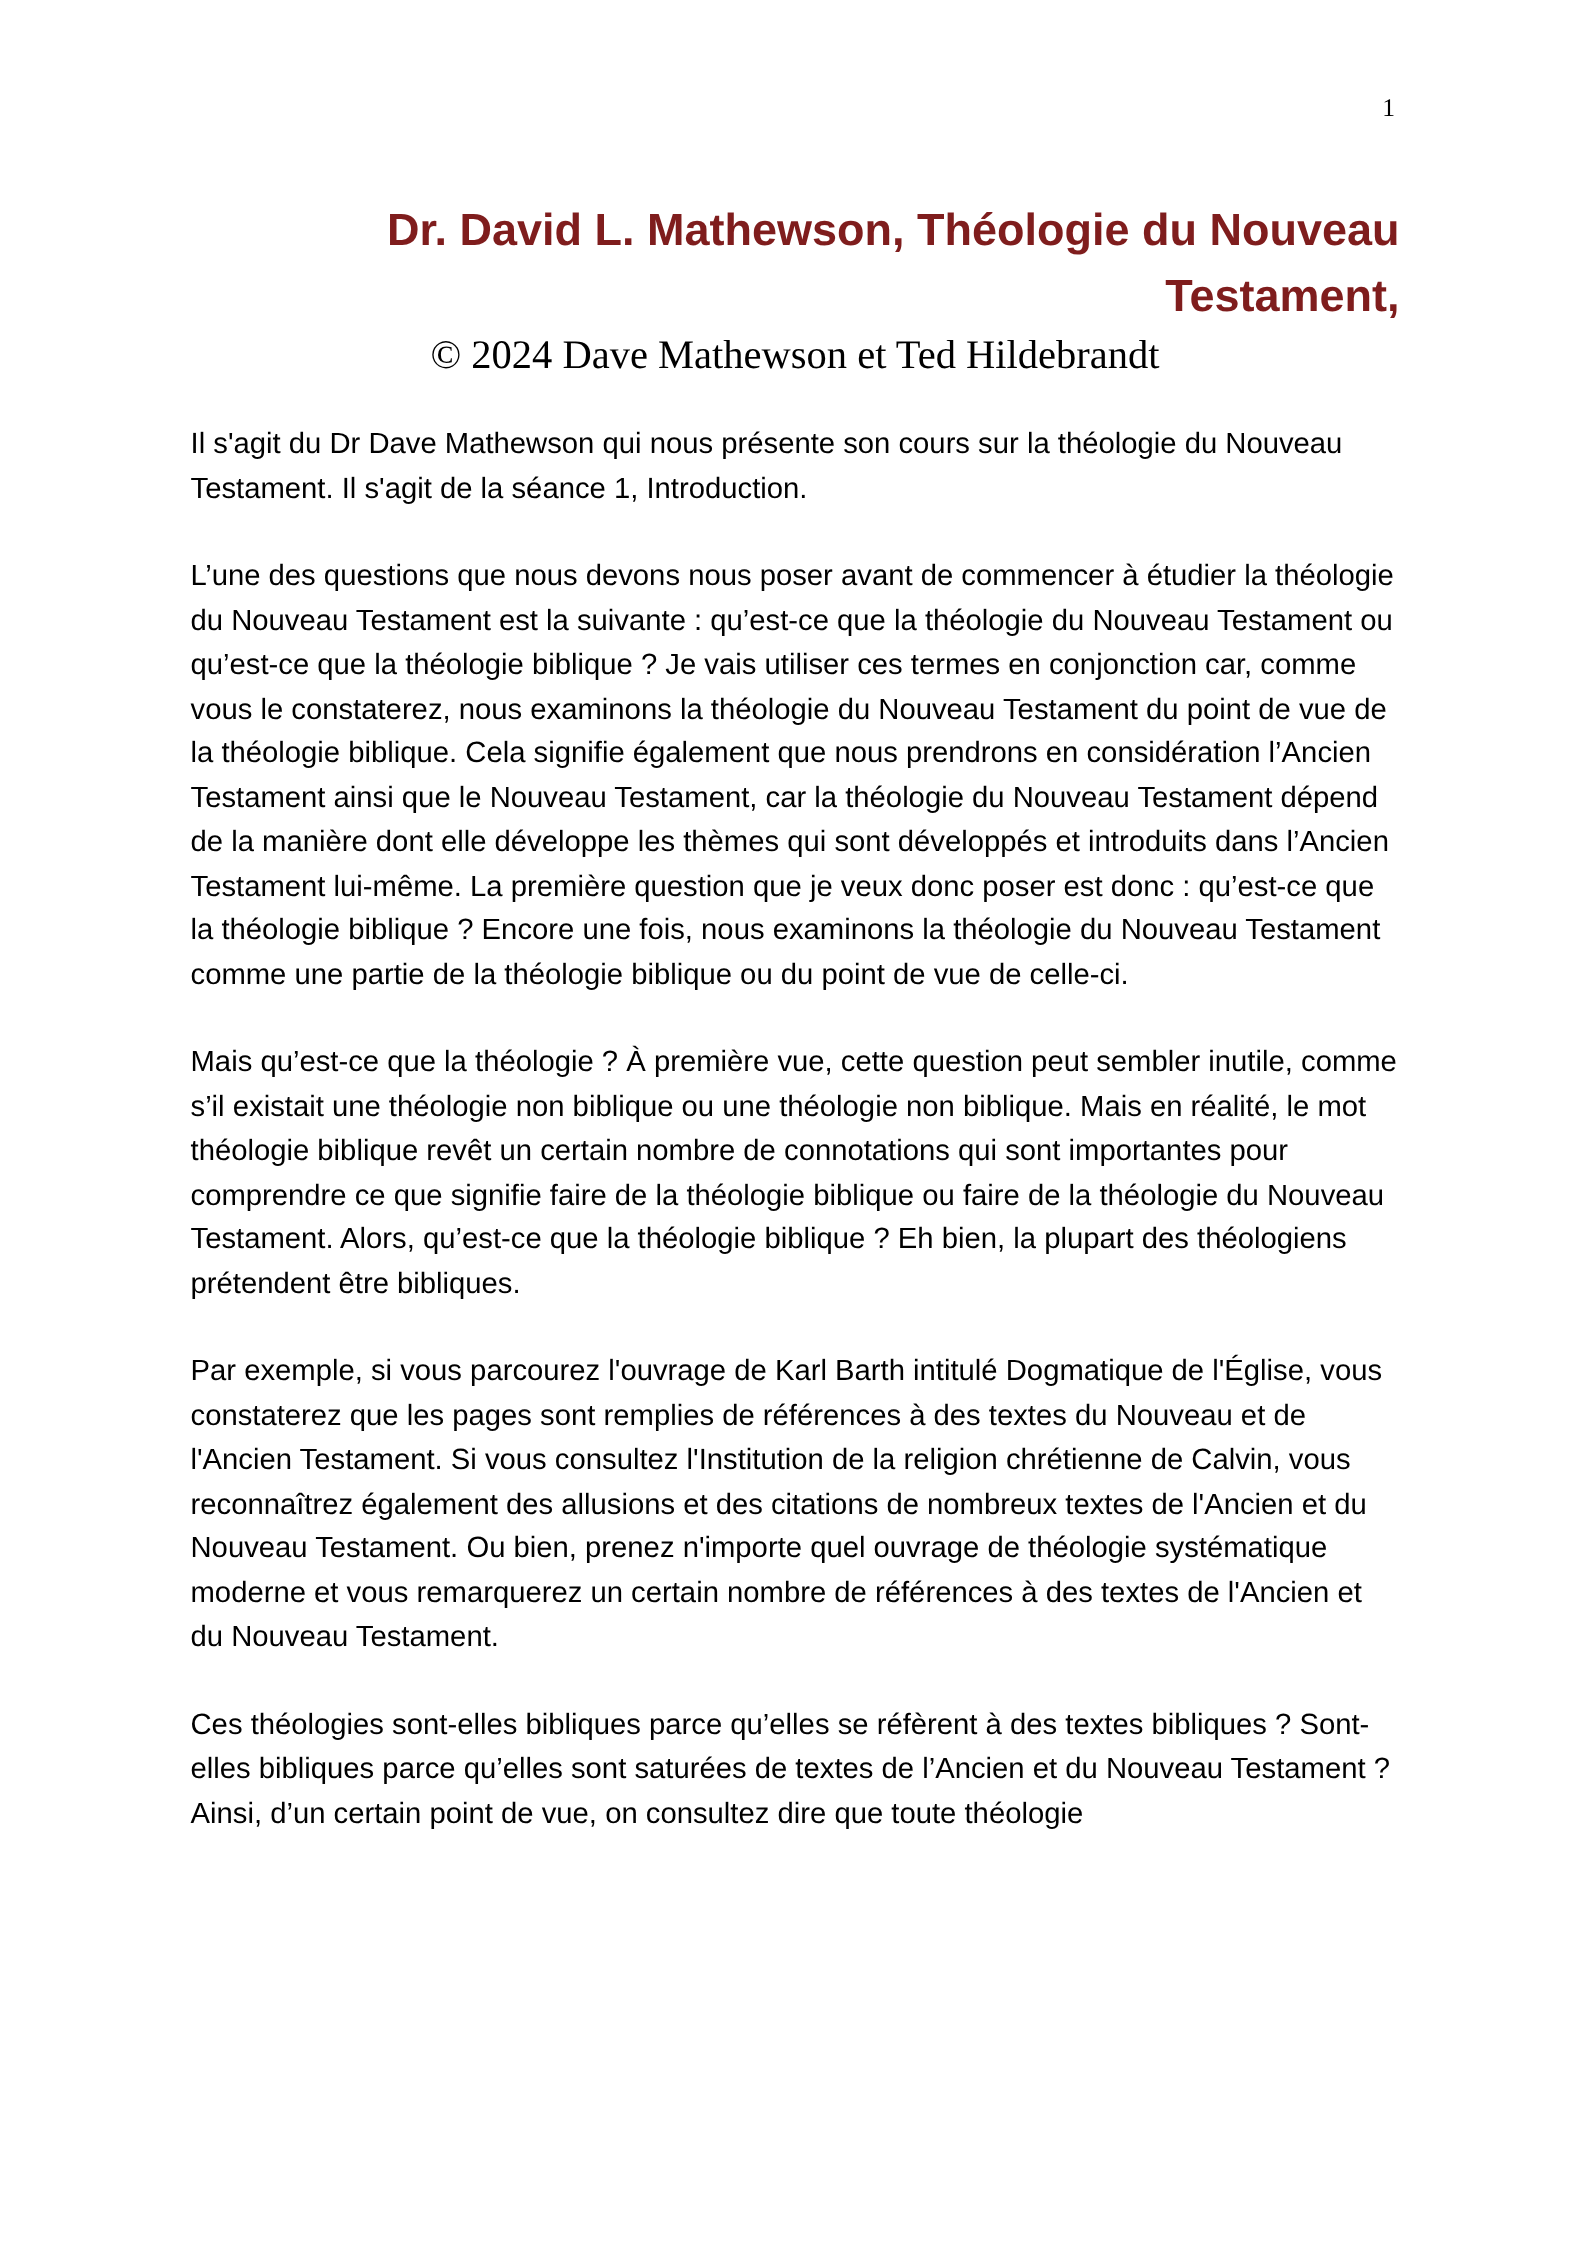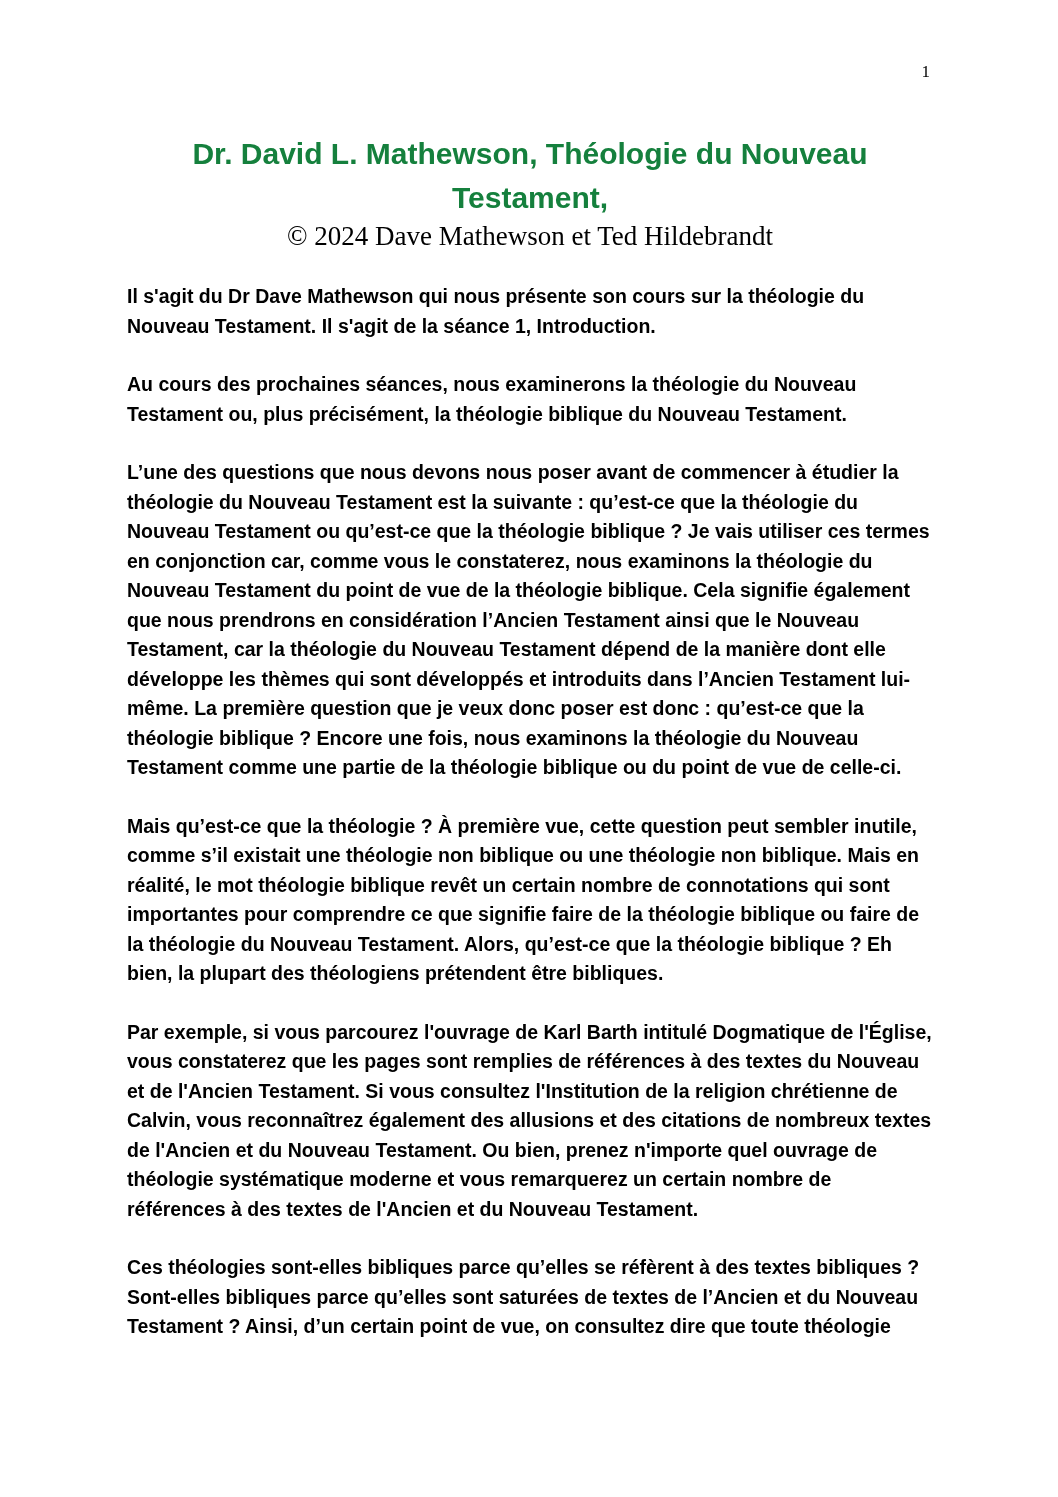--- a/index.html
+++ b/index.html
@@ -26,39 +26,38 @@
     color: #000000;
   }
   .content {
     position: absolute;
     top: 132px;
     left: 127px;
     width: 806px;
   }
   .doc-title {
     margin: 0;
-    text-align: center;
+    text-align: right;
     font-family: "Liberation Sans", sans-serif;
     font-weight: 700;
     font-size: 30px;
     line-height: 1.45;
-    color: #15803d;
+    color: #7f1d1d;
   }
   .doc-title span { display: block; }
   .copyright {
     margin: 2px 0 0 0;
     text-align: center;
     font-family: "Liberation Serif", serif;
     font-size: 27px;
     font-weight: 400;
     color: #000000;
   }
   .body-text {
     margin-top: 30px;
-    font-weight: bold;
   }
   .body-text p {
     margin: 0 0 29px 0;
     font-family: "Liberation Sans", sans-serif;
     font-size: 19.5px;
     line-height: 29.5px;
     color: #000000;
     text-align: left;
   }
 </style>
@@ -72,21 +71,20 @@
   <div class="content">
 
     <h1 class="doc-title">
       <span>Dr. David L. Mathewson, Théologie du Nouveau Testament,</span>
     </h1>
 
     <p class="copyright">© 2024 Dave Mathewson et Ted Hildebrandt</p>
 
     <div class="body-text">
       <p>Il s'agit du Dr Dave Mathewson qui nous présente son cours sur la théologie du Nouveau Testament. Il s'agit de la séance 1, Introduction.</p>
-      <p>Au cours des prochaines séances, nous examinerons la théologie du Nouveau Testament ou, plus précisément, la théologie biblique du Nouveau Testament.</p>
       <p>L’une des questions que nous devons nous poser avant de commencer à étudier la théologie du Nouveau Testament est la suivante : qu’est-ce que la théologie du Nouveau Testament ou qu’est-ce que la théologie biblique ? Je vais utiliser ces termes en conjonction car, comme vous le constaterez, nous examinons la théologie du Nouveau Testament du point de vue de la théologie biblique. Cela signifie également que nous prendrons en considération l’Ancien Testament ainsi que le Nouveau Testament, car la théologie du Nouveau Testament dépend de la manière dont elle développe les thèmes qui sont développés et introduits dans l’Ancien Testament lui-même. La première question que je veux donc poser est donc : qu’est-ce que la théologie biblique ? Encore une fois, nous examinons la théologie du Nouveau Testament comme une partie de la théologie biblique ou du point de vue de celle-ci.</p>
       <p>Mais qu’est-ce que la théologie ? À première vue, cette question peut sembler inutile, comme s’il existait une théologie non biblique ou une théologie non biblique. Mais en réalité, le mot théologie biblique revêt un certain nombre de connotations qui sont importantes pour comprendre ce que signifie faire de la théologie biblique ou faire de la théologie du Nouveau Testament. Alors, qu’est-ce que la théologie biblique ? Eh bien, la plupart des théologiens prétendent être bibliques.</p>
       <p>Par exemple, si vous parcourez l'ouvrage de Karl Barth intitulé Dogmatique de l'Église, vous constaterez que les pages sont remplies de références à des textes du Nouveau et de l'Ancien Testament. Si vous consultez l'Institution de la religion chrétienne de Calvin, vous reconnaîtrez également des allusions et des citations de nombreux textes de l'Ancien et du Nouveau Testament. Ou bien, prenez n'importe quel ouvrage de théologie systématique moderne et vous remarquerez un certain nombre de références à des textes de l'Ancien et du Nouveau Testament.</p>
       <p>Ces théologies sont-elles bibliques parce qu’elles se réfèrent à des textes bibliques ? Sont-elles bibliques parce qu’elles sont saturées de textes de l’Ancien et du Nouveau Testament ? Ainsi, d’un certain point de vue, on consultez dire que toute théologie</p>
     </div>
 
   </div>
 
 </div>
 

